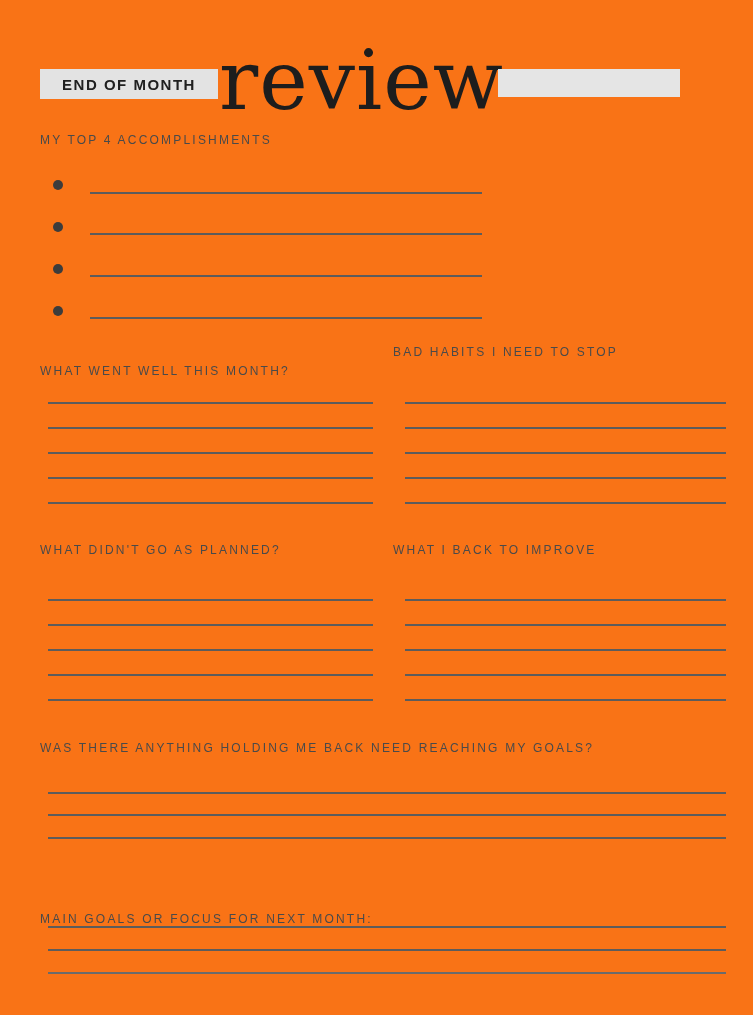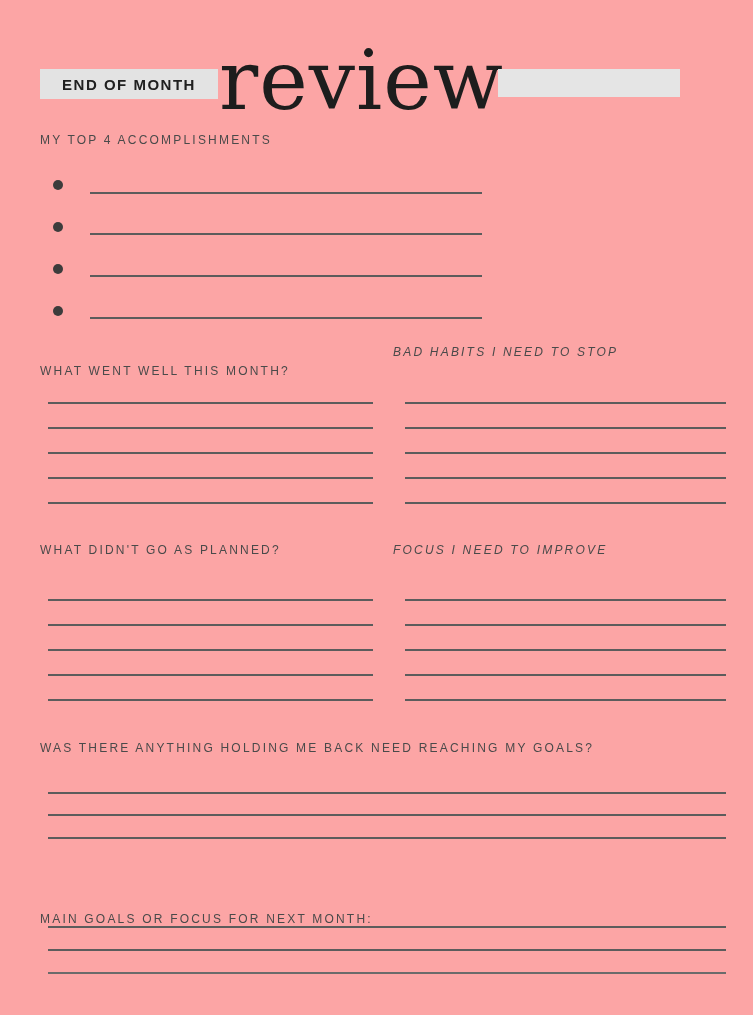--- a/index.html
+++ b/index.html
@@ -3,21 +3,21 @@
 <meta charset="utf-8">
 <style>
   html,body{margin:0;padding:0;}
   body{
     width:753px;height:1015px;
     background:#ffffff;
     font-family:"Liberation Sans", sans-serif;
     position:relative;
     overflow:hidden;
   }
-  .page{position:absolute;inset:0;background:#fca5a5;}
+  .page{position:absolute;inset:0;background:#f97316;}
 
   
   .eyebrow-box{
     position:absolute;left:40px;top:69px;width:178px;height:30px;
     background:#e3e3e3;display:flex;align-items:center;justify-content:center;
   }
   .eyebrow-text{
     font-size:15px;font-weight:bold;letter-spacing:1.5px;color:#202020;
     white-space:nowrap;
   }
@@ -31,21 +31,21 @@
     position:absolute;left:498px;top:69px;width:182px;height:28px;
     background:#e5e5e5;
   }
 
   
   .sec-label{
     position:absolute;left:40px;
     font-size:12px;letter-spacing:2.2px;color:#4a4a4a;
     white-space:nowrap;
   }
-  .sec-label.col-right{left:393px;font-style:italic;}
+  .sec-label.col-right{left:393px;}
 
   
   .rule{
     position:absolute;height:1.5px;background:#5c5c5c;
   }
   .rule.light{background:#6b6b6b;}
 
   
   .bullet-dot{
     position:absolute;left:53px;width:10px;height:10px;border-radius:50%;
@@ -86,21 +86,21 @@
   <div class="rule" style="left:48px;top:477px;width:325px"></div>
   <div class="rule" style="left:48px;top:502px;width:325px"></div>
 
   <div class="rule" style="left:405px;top:402px;width:321px"></div>
   <div class="rule" style="left:405px;top:427px;width:321px"></div>
   <div class="rule" style="left:405px;top:452px;width:321px"></div>
   <div class="rule" style="left:405px;top:477px;width:321px"></div>
   <div class="rule" style="left:405px;top:502px;width:321px"></div>
 
   <div class="sec-label" style="top:543px">WHAT DIDN'T GO AS PLANNED?</div>
-  <div class="sec-label col-right" style="top:543px">FOCUS I NEED TO IMPROVE</div>
+  <div class="sec-label col-right" style="top:543px">WHAT I BACK TO IMPROVE</div>
 
   <div class="rule" style="left:48px;top:599px;width:325px"></div>
   <div class="rule" style="left:48px;top:624px;width:325px"></div>
   <div class="rule" style="left:48px;top:649px;width:325px"></div>
   <div class="rule" style="left:48px;top:674px;width:325px"></div>
   <div class="rule" style="left:48px;top:699px;width:325px"></div>
 
   <div class="rule" style="left:405px;top:599px;width:321px"></div>
   <div class="rule" style="left:405px;top:624px;width:321px"></div>
   <div class="rule" style="left:405px;top:649px;width:321px"></div>

